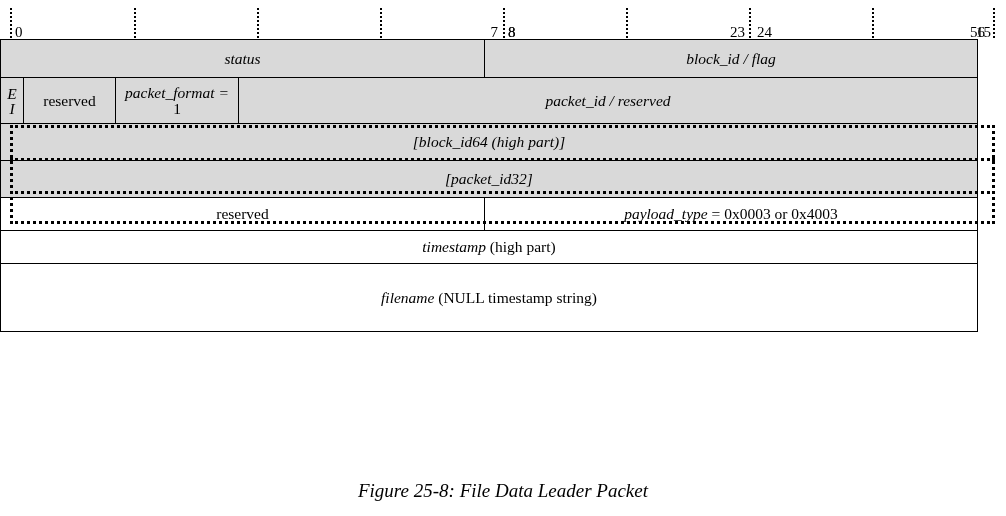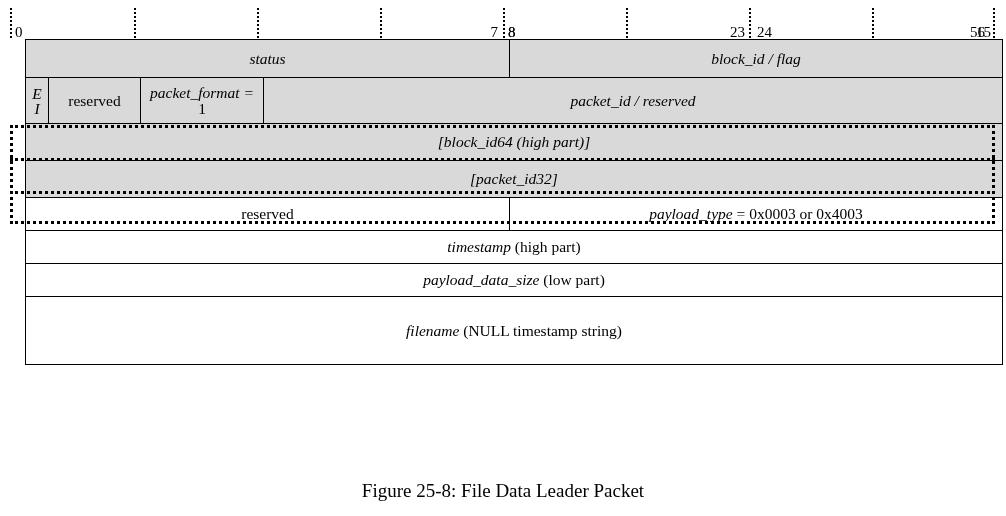--- a/index.html
+++ b/index.html
@@ -37,21 +37,21 @@
     font-size: 15px;
     line-height: 15px;
     white-space: nowrap;
   }
   .ruler-label.lead { margin-left: 5px; }
   .ruler-label.trail { text-align: right; }
 
   
   #packet-table {
     position: absolute;
-    left: 25px;
+    left: 0;
     top: 39px;
     width: 977px;
     border-collapse: collapse;
     table-layout: fixed;
     border-radius: 6px;
   }
   #packet-table td {
     border: 1px solid #000000;
     text-align: center;
     vertical-align: middle;
@@ -112,20 +112,21 @@
   .dash-mid2   { top: 66px; }
   .dash-bottom { bottom: 0; }
 
   
   #figure-caption {
     position: absolute;
     left: 0;
     top: 480px;
     width: 1006px;
     text-align: center;
+    font-style: italic;
     font-size: 19px;
   }
 </style>
 </head>
 <body>
 
 <div id="bit-ruler">
   <div class="tick" style="left:0px"></div>
   <div class="tick" style="left:124px"></div>
   <div class="tick" style="left:247px"></div>
@@ -211,26 +212,20 @@
 
     <tr class="r-std">
       <td class="plain" colspan="5">
         <i>timestamp</i>
         <span>(high part)</span>
       </td>
     </tr>
 
 
 
-    <tr class="r-std">
-      <td class="plain" colspan="5">
-        <i>payload_data_size</i>
-        <span>(low part)</span>
-      </td>
-    </tr>
 
     <tr class="r-filename">
       <td class="plain" colspan="5">
         <i>filename</i>
         <span>(NULL timestamp string)</span>
       </td>
     </tr>
   </tbody>
 </table>
 

